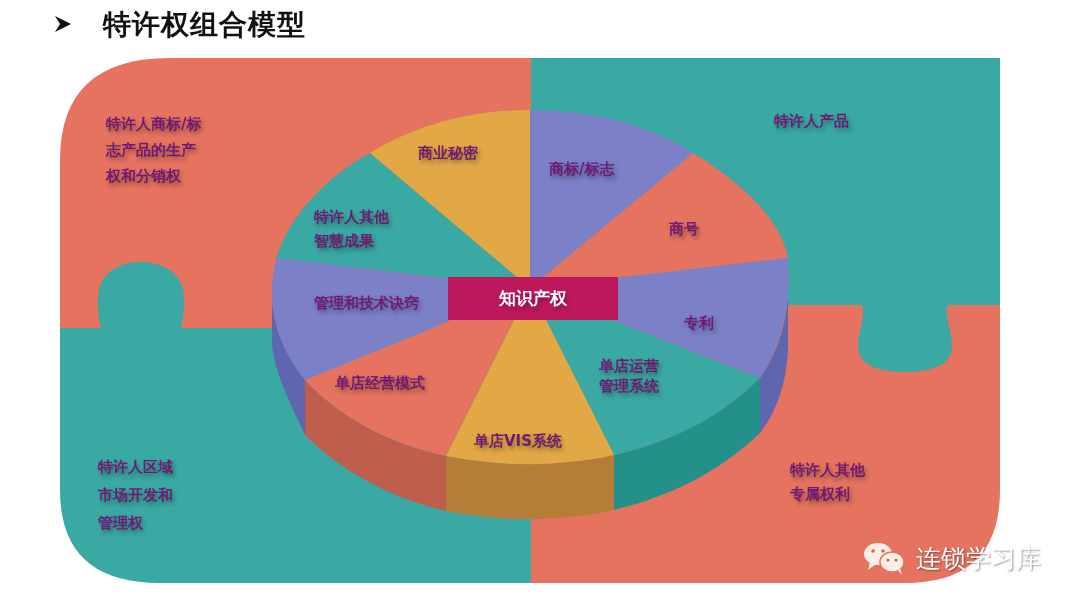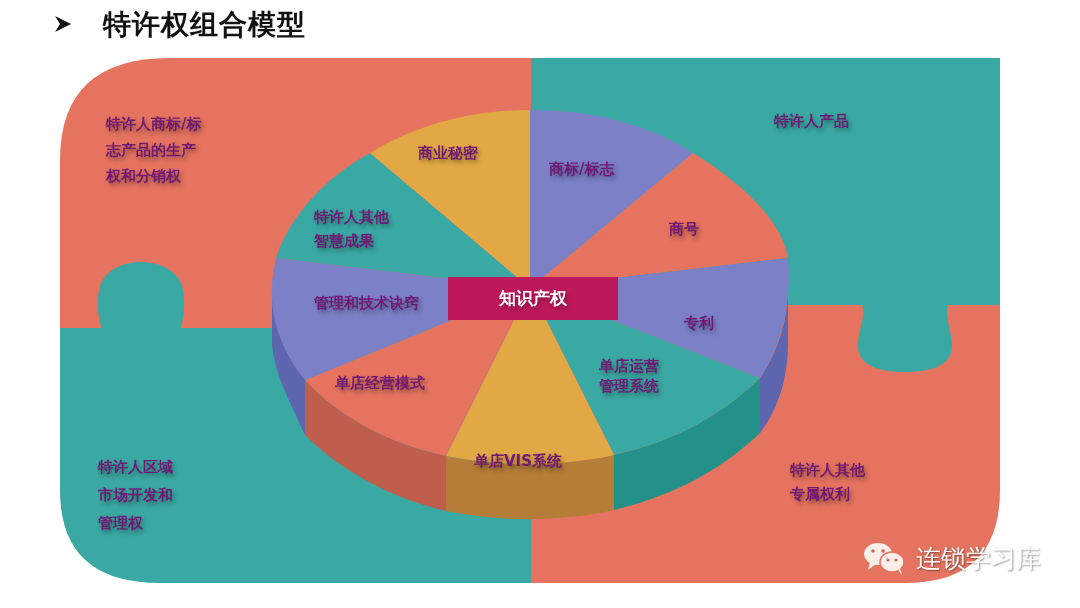--- a/index.html
+++ b/index.html
@@ -92,21 +92,21 @@
 <div class="lbl" style="left:669px; top:216px;">
   <span class="l">商号</span>
 </div>
 <div class="lbl" style="left:684px; top:294px;margin-top:16px;">
   <span class="l">专利</span>
 </div>
 <div class="lbl" style="left:599px; top:356px; line-height:20px;">
   <span class="l">单店运营</span>
   <span class="l">管理系统</span>
 </div>
-<div class="lbl" style="left:474px; top:448px;">
+<div class="lbl" style="left:474px; top:428px;">
   <span class="l">单店VIS系统</span>
 </div>
 <div class="lbl" style="left:335px; top:370px;">
   <span class="l">单店经营模式</span>
 </div>
 <div class="lbl" style="left:286px; top:290px;margin-left:28px;">
   <span class="l">管理和技术诀窍</span>
 </div>
 <div class="lbl" style="left:314px; top:205px; line-height:24px;">
   <span class="l">特许人其他</span>

